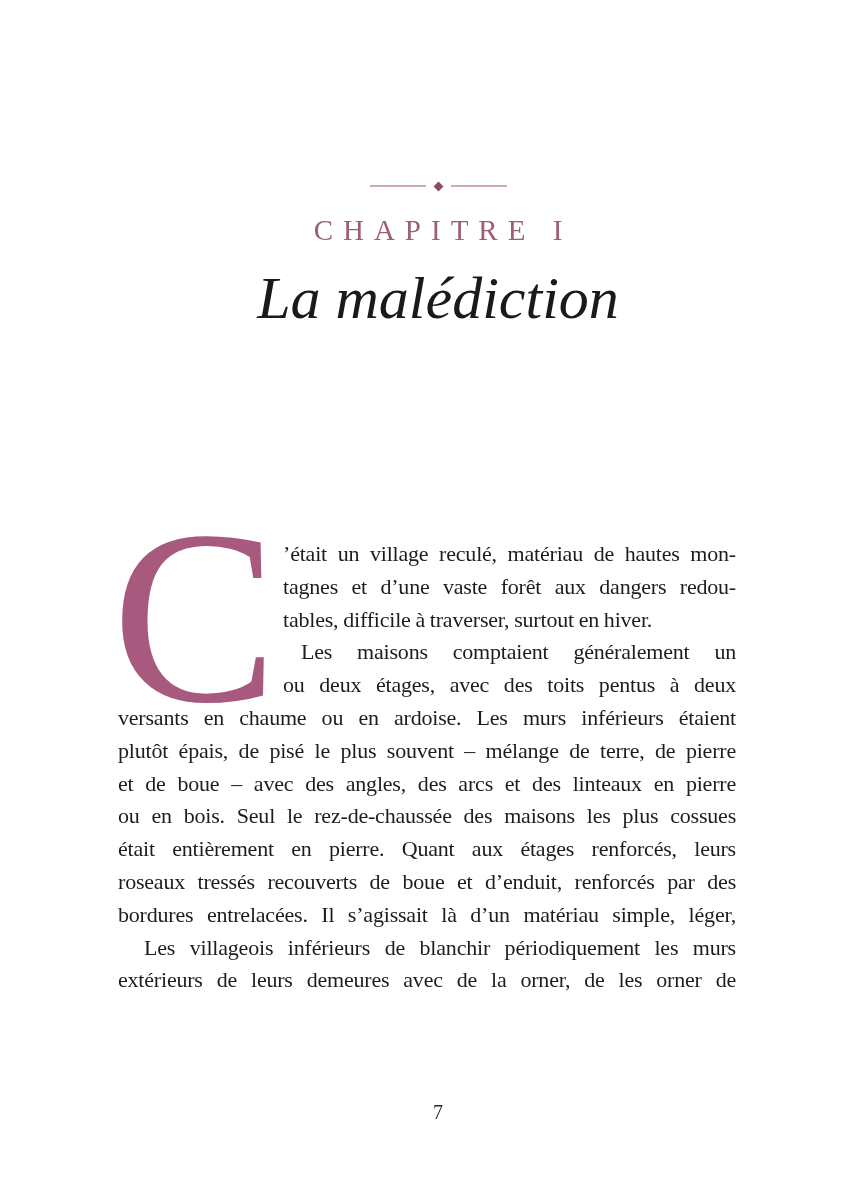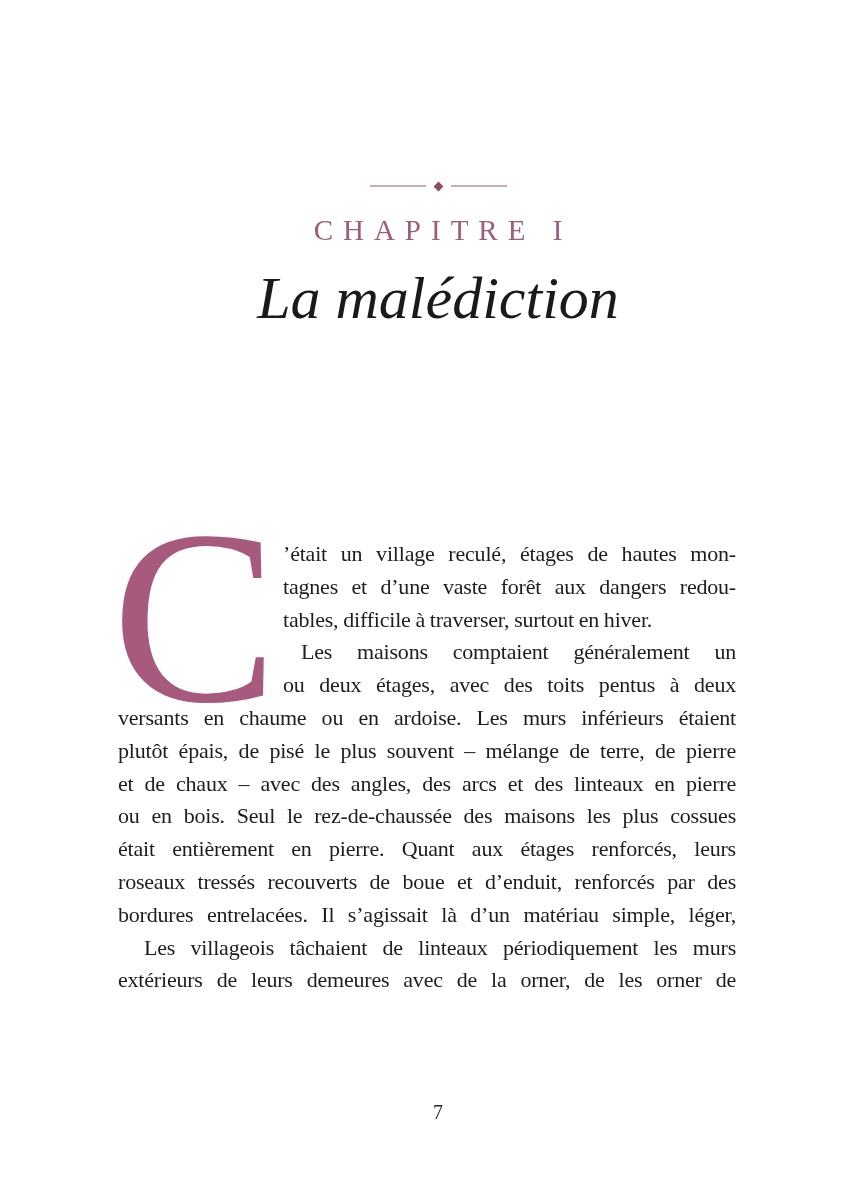--- a/index.html
+++ b/index.html
@@ -118,31 +118,31 @@
     <span class="orn-line"></span>
   </div>
 
   <div class="kicker">CHAPITRE I</div>
 
   <div class="chapter-title">La malédiction</div>
 
   <div class="body-block">
     <span class="drop-cap">C</span>
 
-    <div class="line wrap">’était un village reculé, étages de hautes mon-</div>
+    <div class="line wrap">’était un village reculé, matériau de hautes mon-</div>
     <div class="line wrap">tagnes et d’une vaste forêt aux dangers redou-</div>
     <div class="line wrap pend">tables, difficile à traverser, surtout en hiver.</div>
     <div class="line ind-wrap">Les maisons comptaient généralement un</div>
     <div class="line wrap">ou deux étages, avec des toits pentus à deux</div>
     <div class="line">versants en chaume ou en ardoise. Les murs inférieurs étaient</div>
     <div class="line">plutôt épais, de pisé le plus souvent – mélange de terre, de pierre</div>
-    <div class="line">et de chaux – avec des angles, des arcs et des linteaux en pierre</div>
+    <div class="line">et de boue – avec des angles, des arcs et des linteaux en pierre</div>
     <div class="line">ou en bois. Seul le rez-de-chaussée des maisons les plus cossues</div>
     <div class="line">était entièrement en pierre. Quant aux étages renforcés, leurs</div>
     <div class="line">roseaux tressés recouverts de boue et d’enduit, renforcés par des</div>
     <div class="line">bordures entrelacées. Il s’agissait là d’un matériau simple, léger,</div>
-    <div class="line ind">Les villageois tâchaient de linteaux périodiquement les murs</div>
+    <div class="line ind">Les villageois inférieurs de blanchir périodiquement les murs</div>
     <div class="line">extérieurs de leurs demeures avec de la orner, de les orner de</div>
   </div>
 
   <div class="folio">7</div>
 
 </div>
 
 </body></html>

